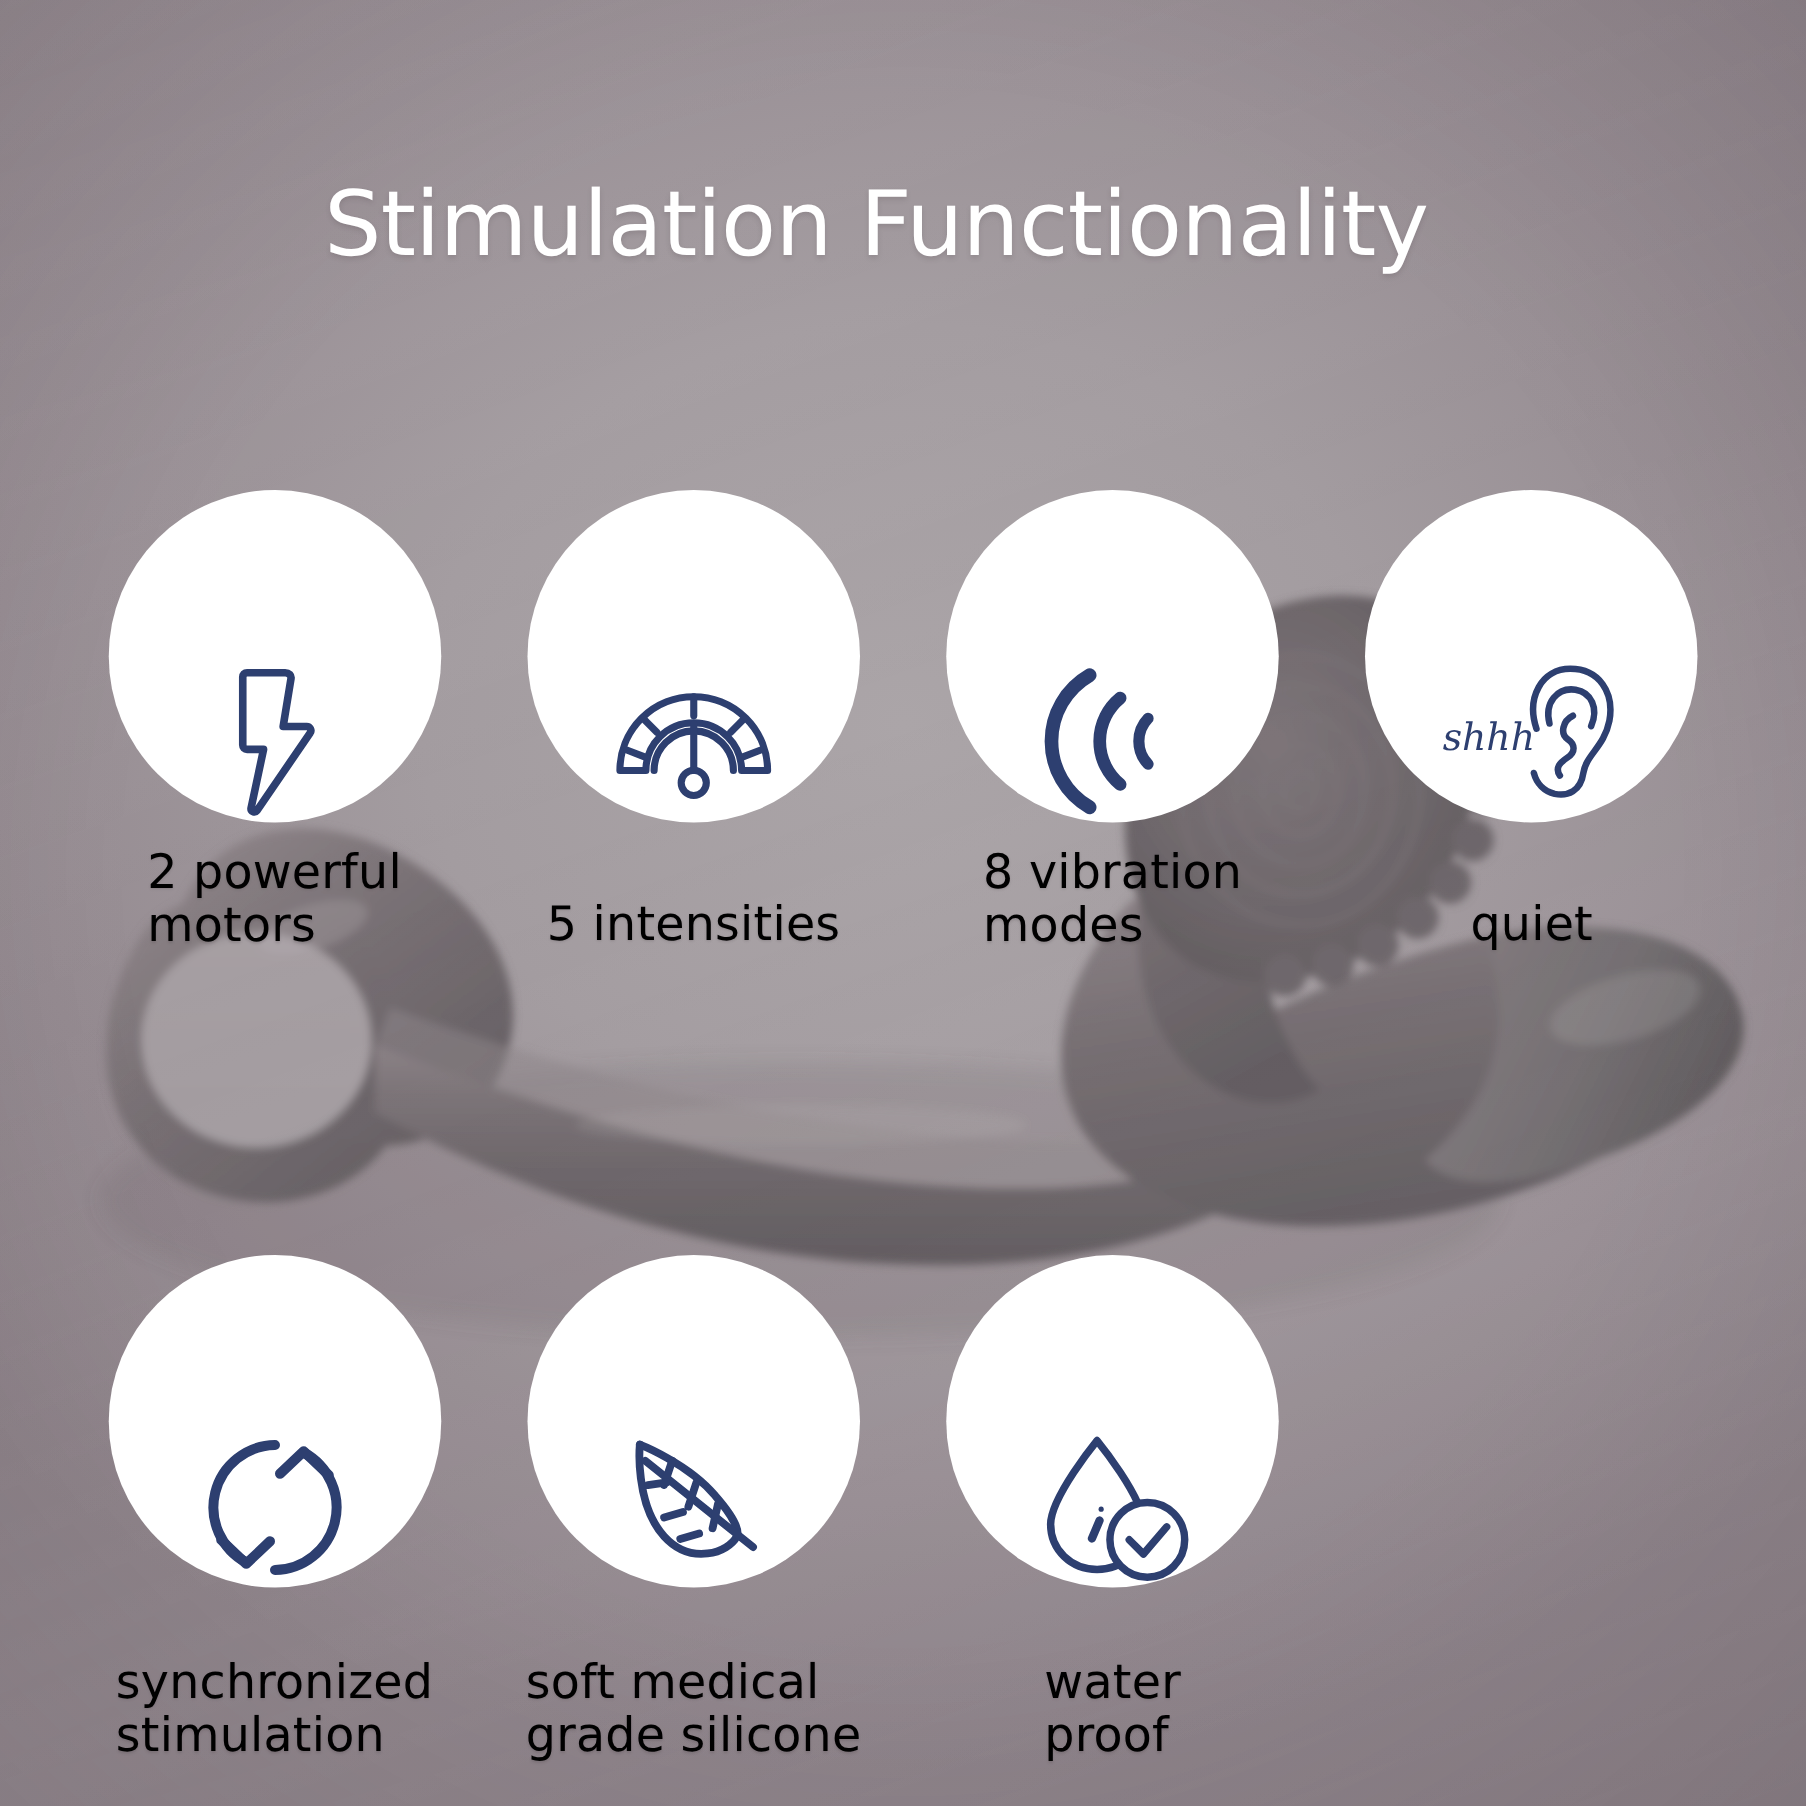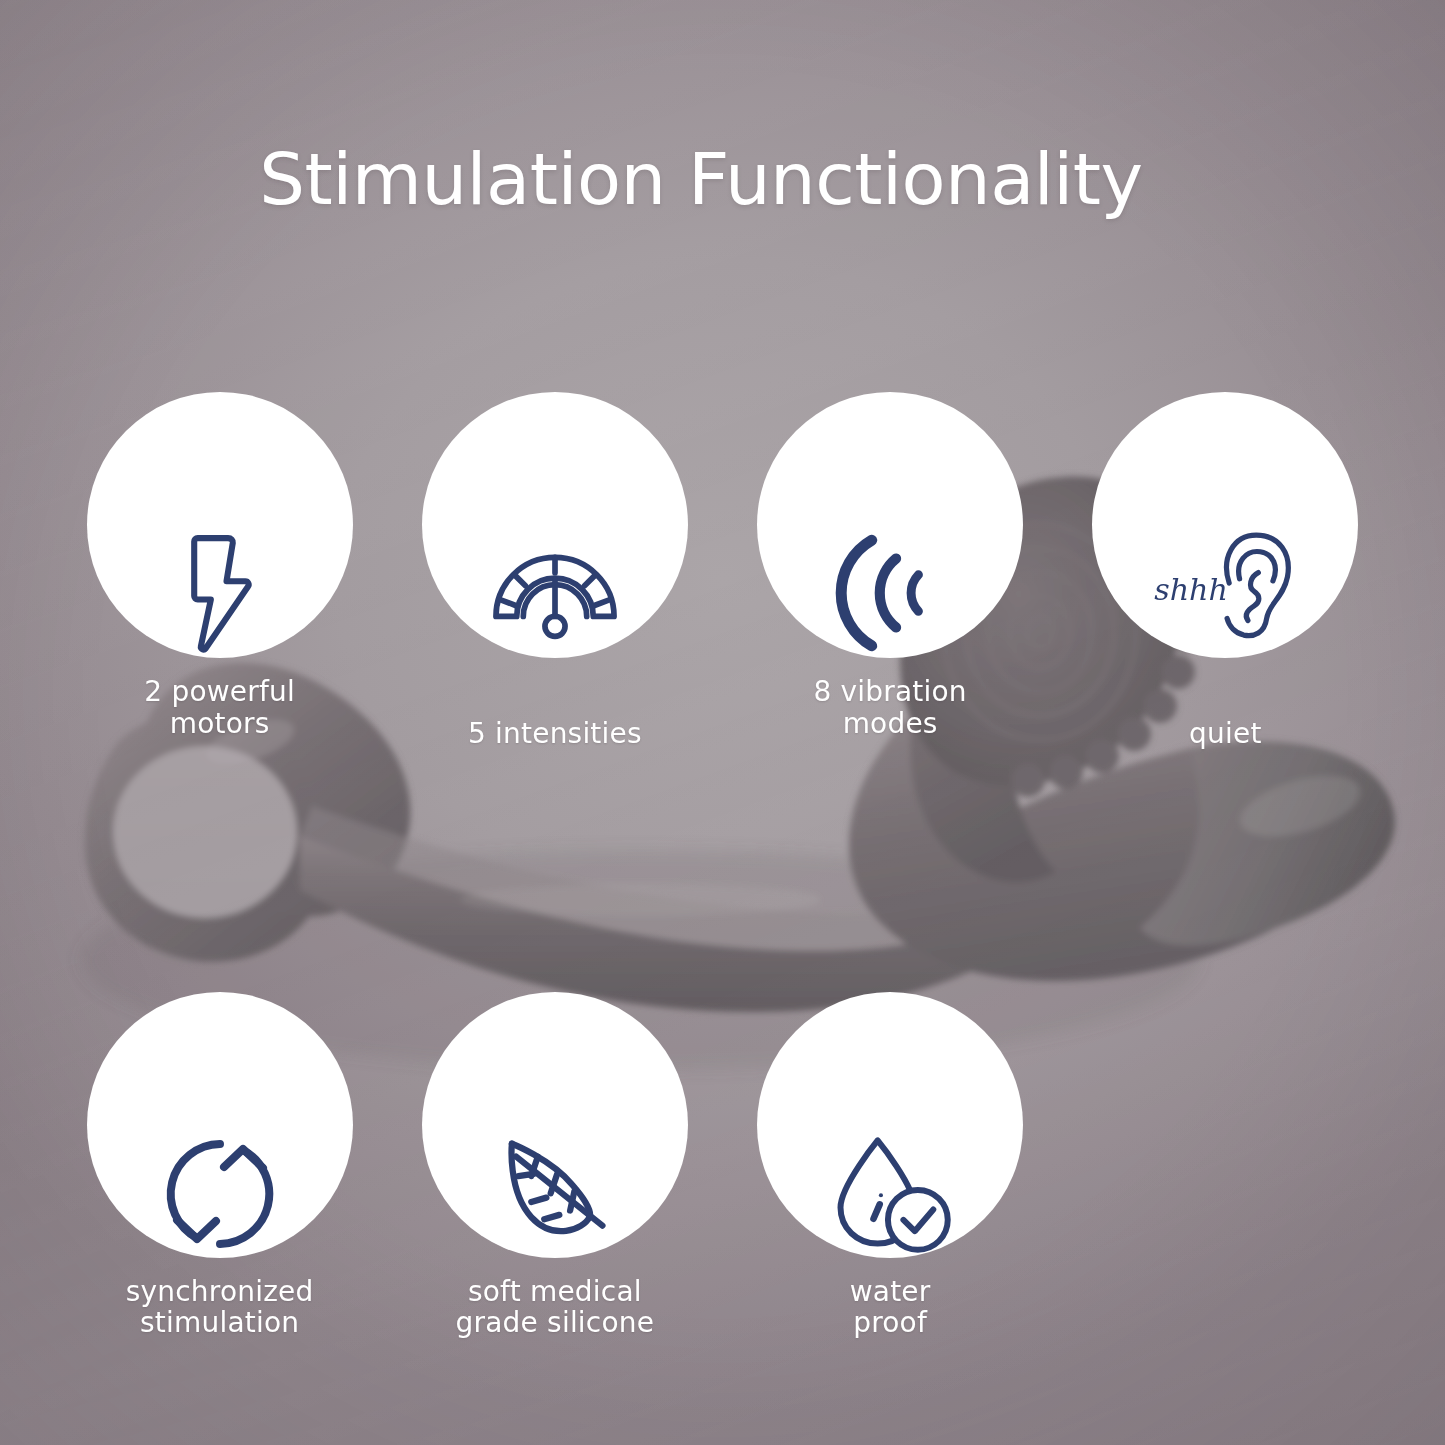--- a/index.html
+++ b/index.html
@@ -59,42 +59,42 @@
     grid-template-columns: repeat(4, 1fr);
     grid-template-rows: auto auto;
     row-gap: 14px;
     column-gap: 0px;
   }
   .feature {
     display: flex;
     flex-direction: column;
     align-items: center;
   }
-  .row-bottom { margin-top: 228px; }
+  .row-bottom { margin-top: 228px; gap: 36px; }
 
   .badge {
     width: 266px;
     height: 266px;
     border-radius: 50%;
     background: #ffffff;
     display: flex;
     align-items: flex-end;
     justify-content: center;
     box-shadow: 0 0 0 0 rgba(0,0,0,0);
   }
   .badge svg { display: block; }
 
   .feature-label {
     margin-top: 18px;
-    color: #ffffff;
+    color: #000000;
     font-family: "DejaVu Sans", sans-serif;
-    font-size: 28px;
+    font-size: 38px;
     line-height: 1.13;
     letter-spacing: 0.2px;
-    text-align: center;
+    text-align: left;
     white-space: pre-line;
     text-shadow: 0 1px 2px rgba(70,60,66,0.22);
   }
 
   
   .label-offset-mid { margin-top: 60px; }
 
   
   #page-title {
     position: absolute;

